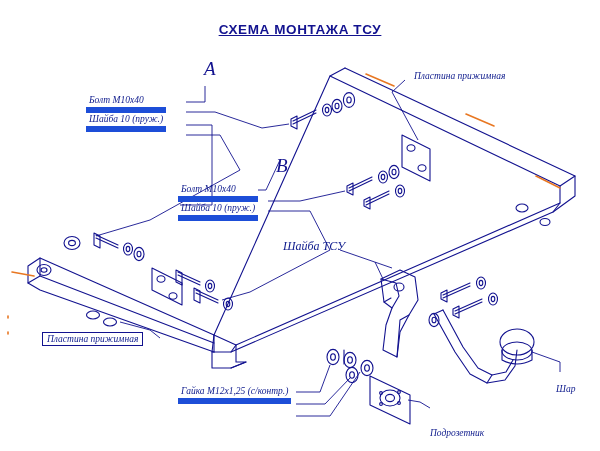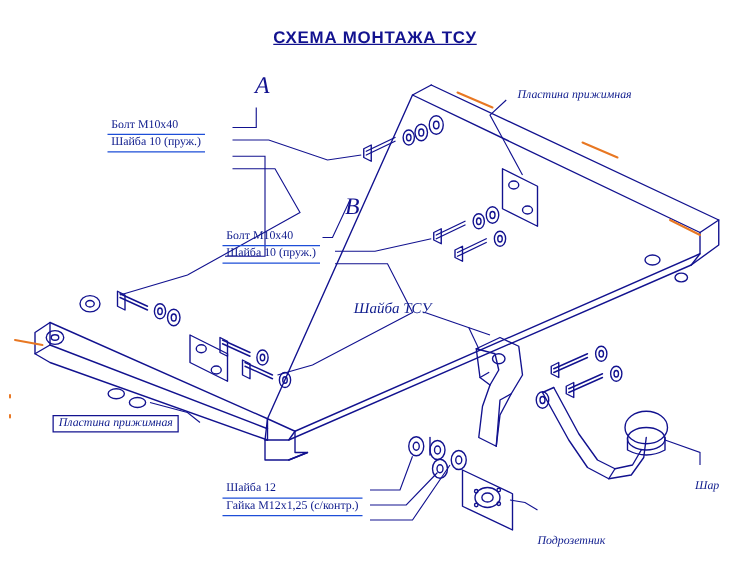--- a/index.html
+++ b/index.html
@@ -45,23 +45,24 @@
     font-style:italic;
     font-size:9.5px;
     color:#0d1a8c;
     border:1px solid #12128f;
     padding:1px 4px 1px 4px;
     background:transparent;
     white-space:nowrap;
   }
   .stack{position:absolute;}
   .stack div{
+    font-style:italic;
     font-size:9.5px;
     color:#0d1a8c;
-    border-bottom:1px solid #1d4ed8;
+    border-bottom:6px solid #1d4ed8;
     padding:0 3px 1px 3px;
     white-space:nowrap;
     line-height:12px;
   }
 </style>
 </head>
 <body>
 
 <div id="stage">
 
@@ -254,21 +255,20 @@
     <div>Болт М10х40</div>
     <div>Шайба 10 (пруж.)</div>
   </div>
 
   <div class="stack" style="left:178px;top:183px;">
     <div>Болт М10х40</div>
     <div>Шайба 10 (пруж.)</div>
   </div>
 
   <div class="stack" style="left:178px;top:385px;">
-    <div>Шайба 12</div>
     <div>Гайка М12х1,25 (с/контр.)</div>
   </div>
 
   <div class="lbl" style="left:414px;top:70px;">Пластина прижимная</div>
   <div class="boxlbl" style="left:42px;top:332px;">Пластина прижимная</div>
   <div class="lbl" style="left:283px;top:240px;font-size:12px;">Шайба ТСУ</div>
   <div class="lbl" style="left:556px;top:383px;">Шар</div>
   <div class="lbl" style="left:430px;top:427px;">Подрозетник</div>
 
 </div>

